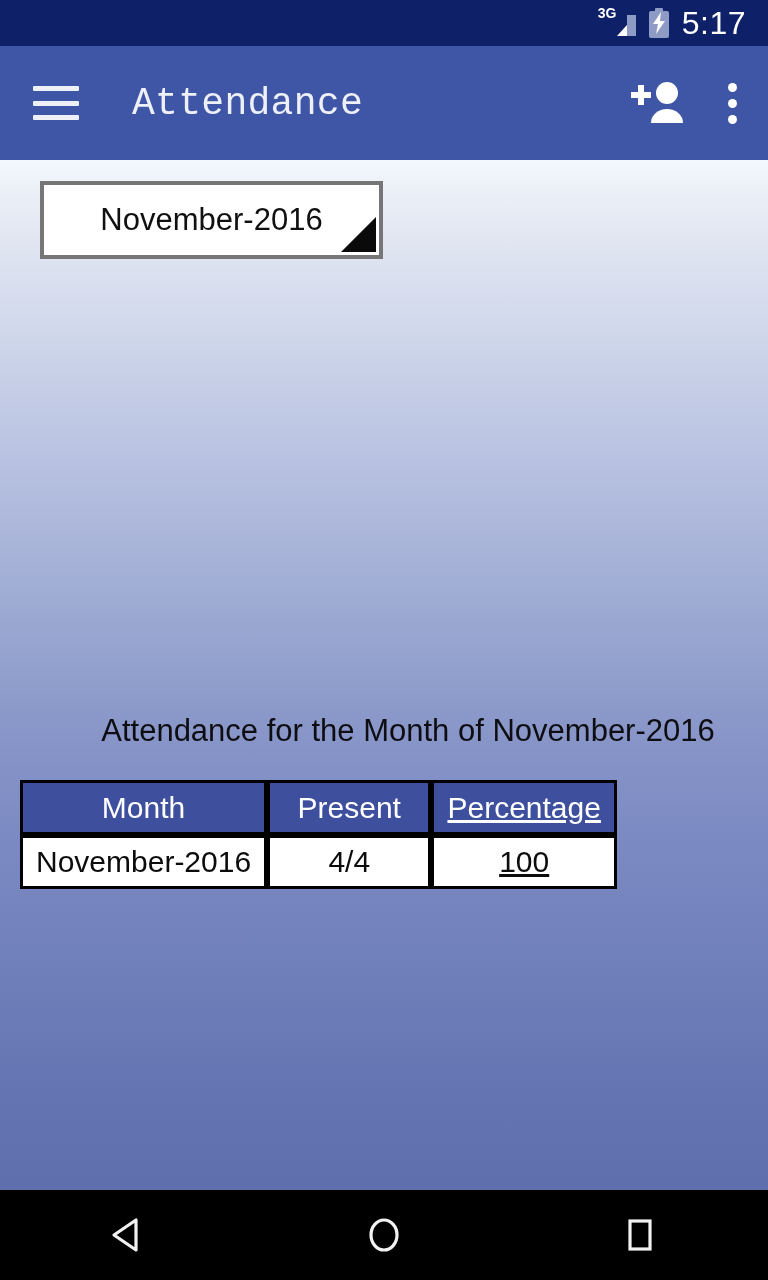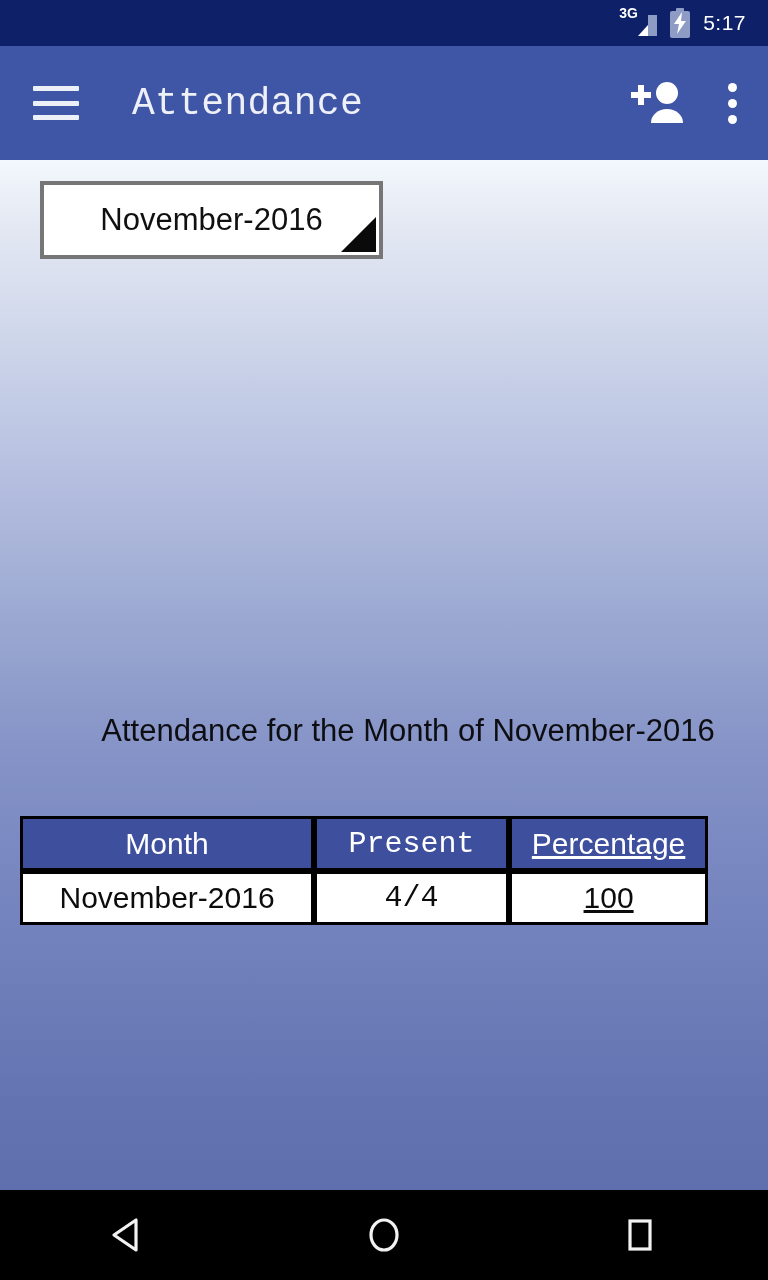--- a/index.html
+++ b/index.html
@@ -39,21 +39,21 @@
   .batt-body {
     position:absolute; bottom:0; left:0; width:20px; height:27px;
     background:#8e9bc4; border-radius:2px;
   }
   .batt-tip {
     position:absolute; top:0; left:6px; width:8px; height:4px;
     background:#8e9bc4; border-radius:1px 1px 0 0;
   }
   .bolt-svg { position:absolute; bottom:4px; left:3px; }
   .clock {
-    color:#ffffff; font-size:21px; line-height:30px; font-weight:400;
+    color:#ffffff; font-size:32px; line-height:30px; font-weight:400;
     letter-spacing:0.5px;
   }
 
   
   .toolbar {
     position:absolute; top:46px; left:0; width:768px; height:114px;
     background:#3f55a5;
     display:flex; align-items:center;font-family:Liberation Mono, monospace;
   }
   .hamburger {
@@ -119,37 +119,37 @@
 
   
   .caption {
     position:absolute; top:553px; left:0; width:768px;
     text-align:center; font-size:31px; color:#0e0e12;margin-left:24px;
   }
 
   
   .tbl {
     position:absolute; top:620px; left:20px;
-    width:688px;
-    border-collapse:separate; border-spacing:0;margin-top:36px;
+    width:597px;
+    border-collapse:separate; border-spacing:0;
   }
   .tbl td {
     border:3px solid #000000;
     text-align:center;
     height:54px;
     font-size:30px;
   }
   .tbl .hdr td {
     background:#3e4f9e; color:#ffffff; height:55px;
   }
   .tbl .row td {
     background:#ffffff; color:#0c0c0c;
   }
   .c1 { width:316px; }
-  .c2 { width:205px;font-family:Liberation Mono, monospace; }
+  .c2 { width:205px; }
   .c3 { width:205px;text-decoration:underline; }
 
   
   .navbar {
     position:absolute; bottom:0; left:0; width:768px; height:90px;
     background:#000000;
     display:flex; align-items:center; justify-content:space-around;
   }
   .nav-btn { width:120px; height:90px; display:flex; align-items:center;
              justify-content:center; cursor:pointer; }

